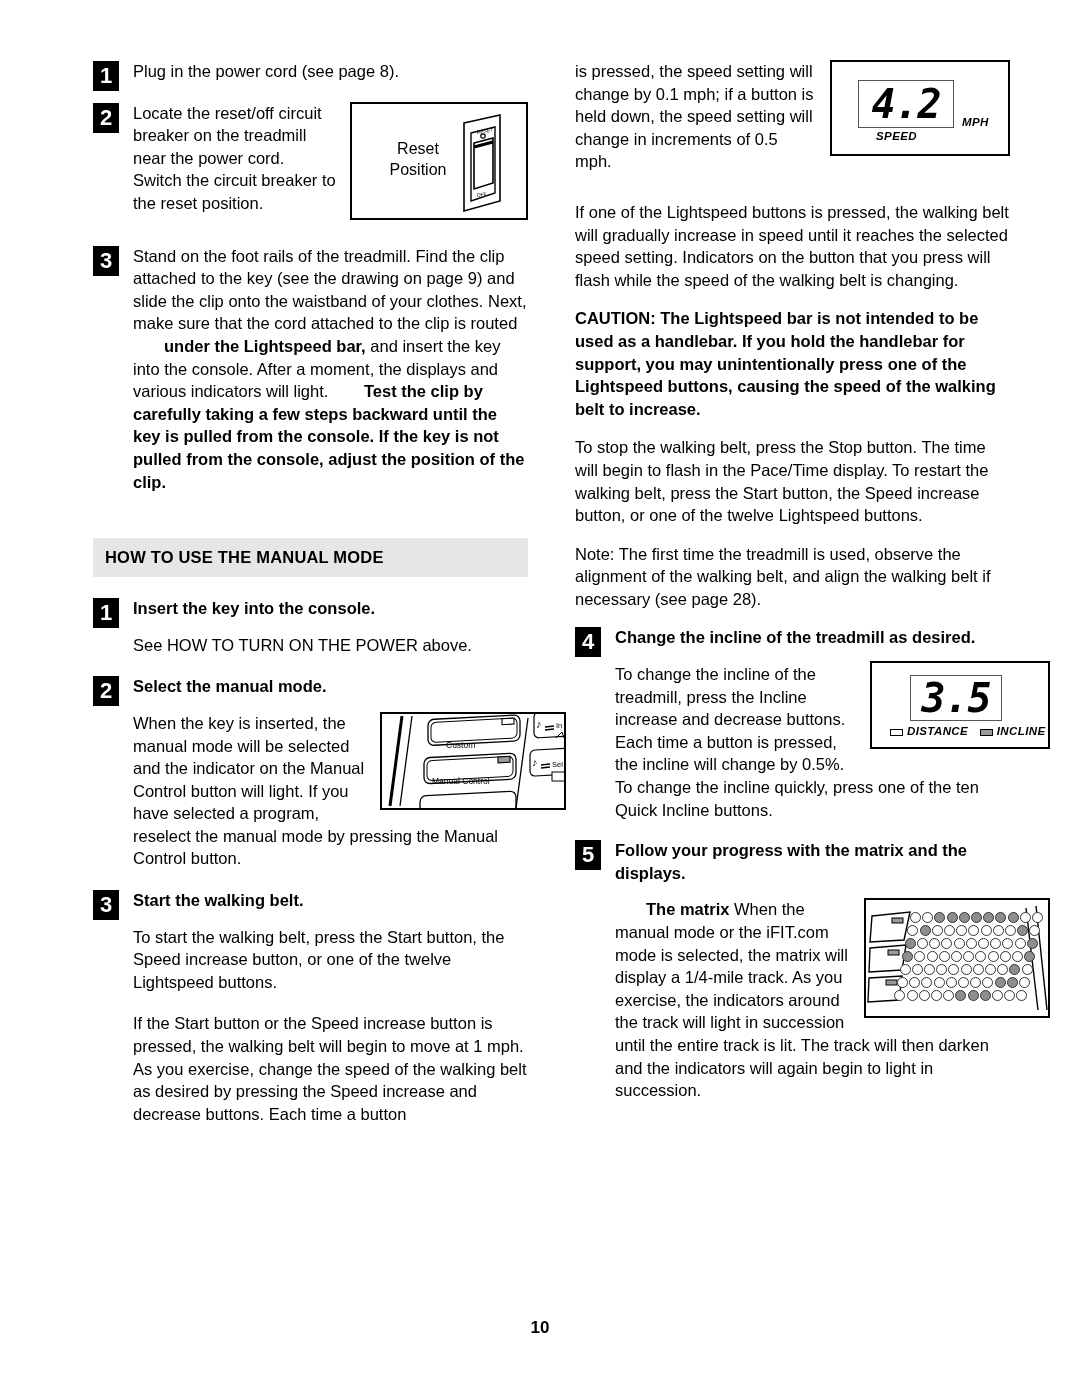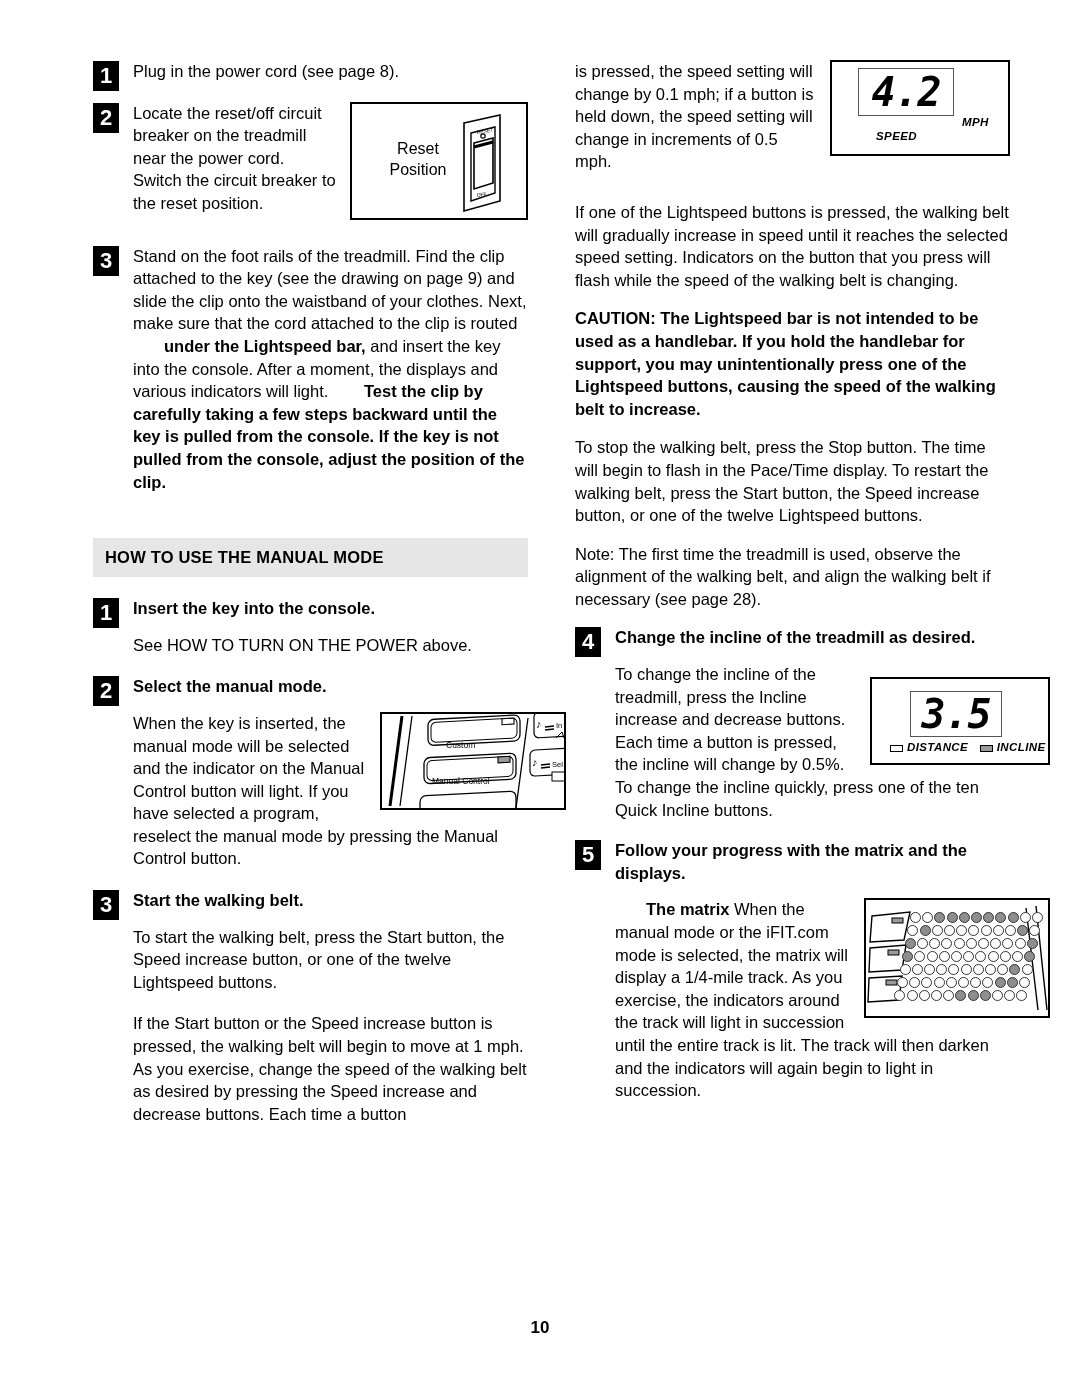--- a/index.html
+++ b/index.html
@@ -288,21 +288,21 @@
       <div class="ptext b">Start the walking belt.</div>
       <div class="ptext gap-sm">To start the walking belt, press the Start button, the Speed increase button, or one of the twelve Lightspeed buttons.</div>
       <div class="ptext gap">If the Start button or the Speed increase button is pressed, the walking belt will begin to move at 1 mph. As you exercise, change the speed of the walking belt as desired by pressing the Speed increase and decrease buttons. Each time a button</div>
     </div>
 
   </div>
 
   <div class="col col-right">
 
     <div class="fig fig-speed fig-float-r">
-      <div class="lcd" style="left:26px; top:6px; width:96px; height:48px;">
+      <div class="lcd" style="left:26px; top:18px; width:96px; height:48px;">
         <div class="seg" style="position:absolute; left:50%; top:50%; transform:translate(-50%,-50%);">4.2</div>
       </div>
       <div class="lcd-cap" style="left:44px; top:68px;">SPEED</div>
       <div class="lcd-cap" style="left:130px; top:54px;">MPH</div>
     </div>
 
     <div class="plain">is pressed, the speed setting will change by 0.1 mph; if a button is held down, the speed setting will change in increments of 0.5 mph.</div>
     <div class="clearer"></div>
 
     <div class="plain" style="margin-top:12px;">If one of the Lightspeed buttons is pressed, the walking belt will gradually increase in speed until it reaches the selected speed setting. Indicators on the button that you press will flash while the speed of the walking belt is changing.</div>
@@ -310,21 +310,21 @@
     <div class="plain b" style="margin-top:10px;">CAUTION: The Lightspeed bar is not intended to be used as a handlebar. If you hold the handlebar for support, you may unintentionally press one of the Lightspeed buttons, causing the speed of the walking belt to increase.</div>
 
     <div class="plain" style="">To stop the walking belt, press the Stop button. The time will begin to flash in the Pace/Time display. To restart the walking belt, press the Start button, the Speed increase button, or one of the twelve Lightspeed buttons.</div>
 
     <div class="plain" style="margin-top:12px;">Note: The first time the treadmill is used, observe the alignment of the walking belt, and align the walking belt if necessary (see page 28).</div>
 
     <div class="step" style="margin-top:10px;">
       <div class="stepnum">4</div>
       <div class="ptext b">Change the incline of the treadmill as desired.</div>
 
-      <div class="fig fig-incline fig-float-r" style="margin-top:28px;margin-right:-40px;">
+      <div class="fig fig-incline fig-float-r" style="margin-top:12px;margin-right:-40px;">
         <div class="lcd" style="left:38px; top:12px; width:92px; height:46px;">
           <div class="seg" style="position:absolute; left:50%; top:50%; transform:translate(-50%,-50%);">3.5</div>
         </div>
         <div class="lcd-cap" style="left:18px; top:62px;">
           <span class="led"></span><span>DISTANCE</span>
           <span class="led on" style="margin-left:8px;"></span><span>INCLINE</span>
         </div>
       </div>
 
       <div class="ptext gap-sm">To change the incline of the treadmill, press the Incline increase and decrease buttons. Each time a button is pressed, the incline will change by 0.5%. To change the incline quickly, press one of the ten Quick Incline buttons.</div>

